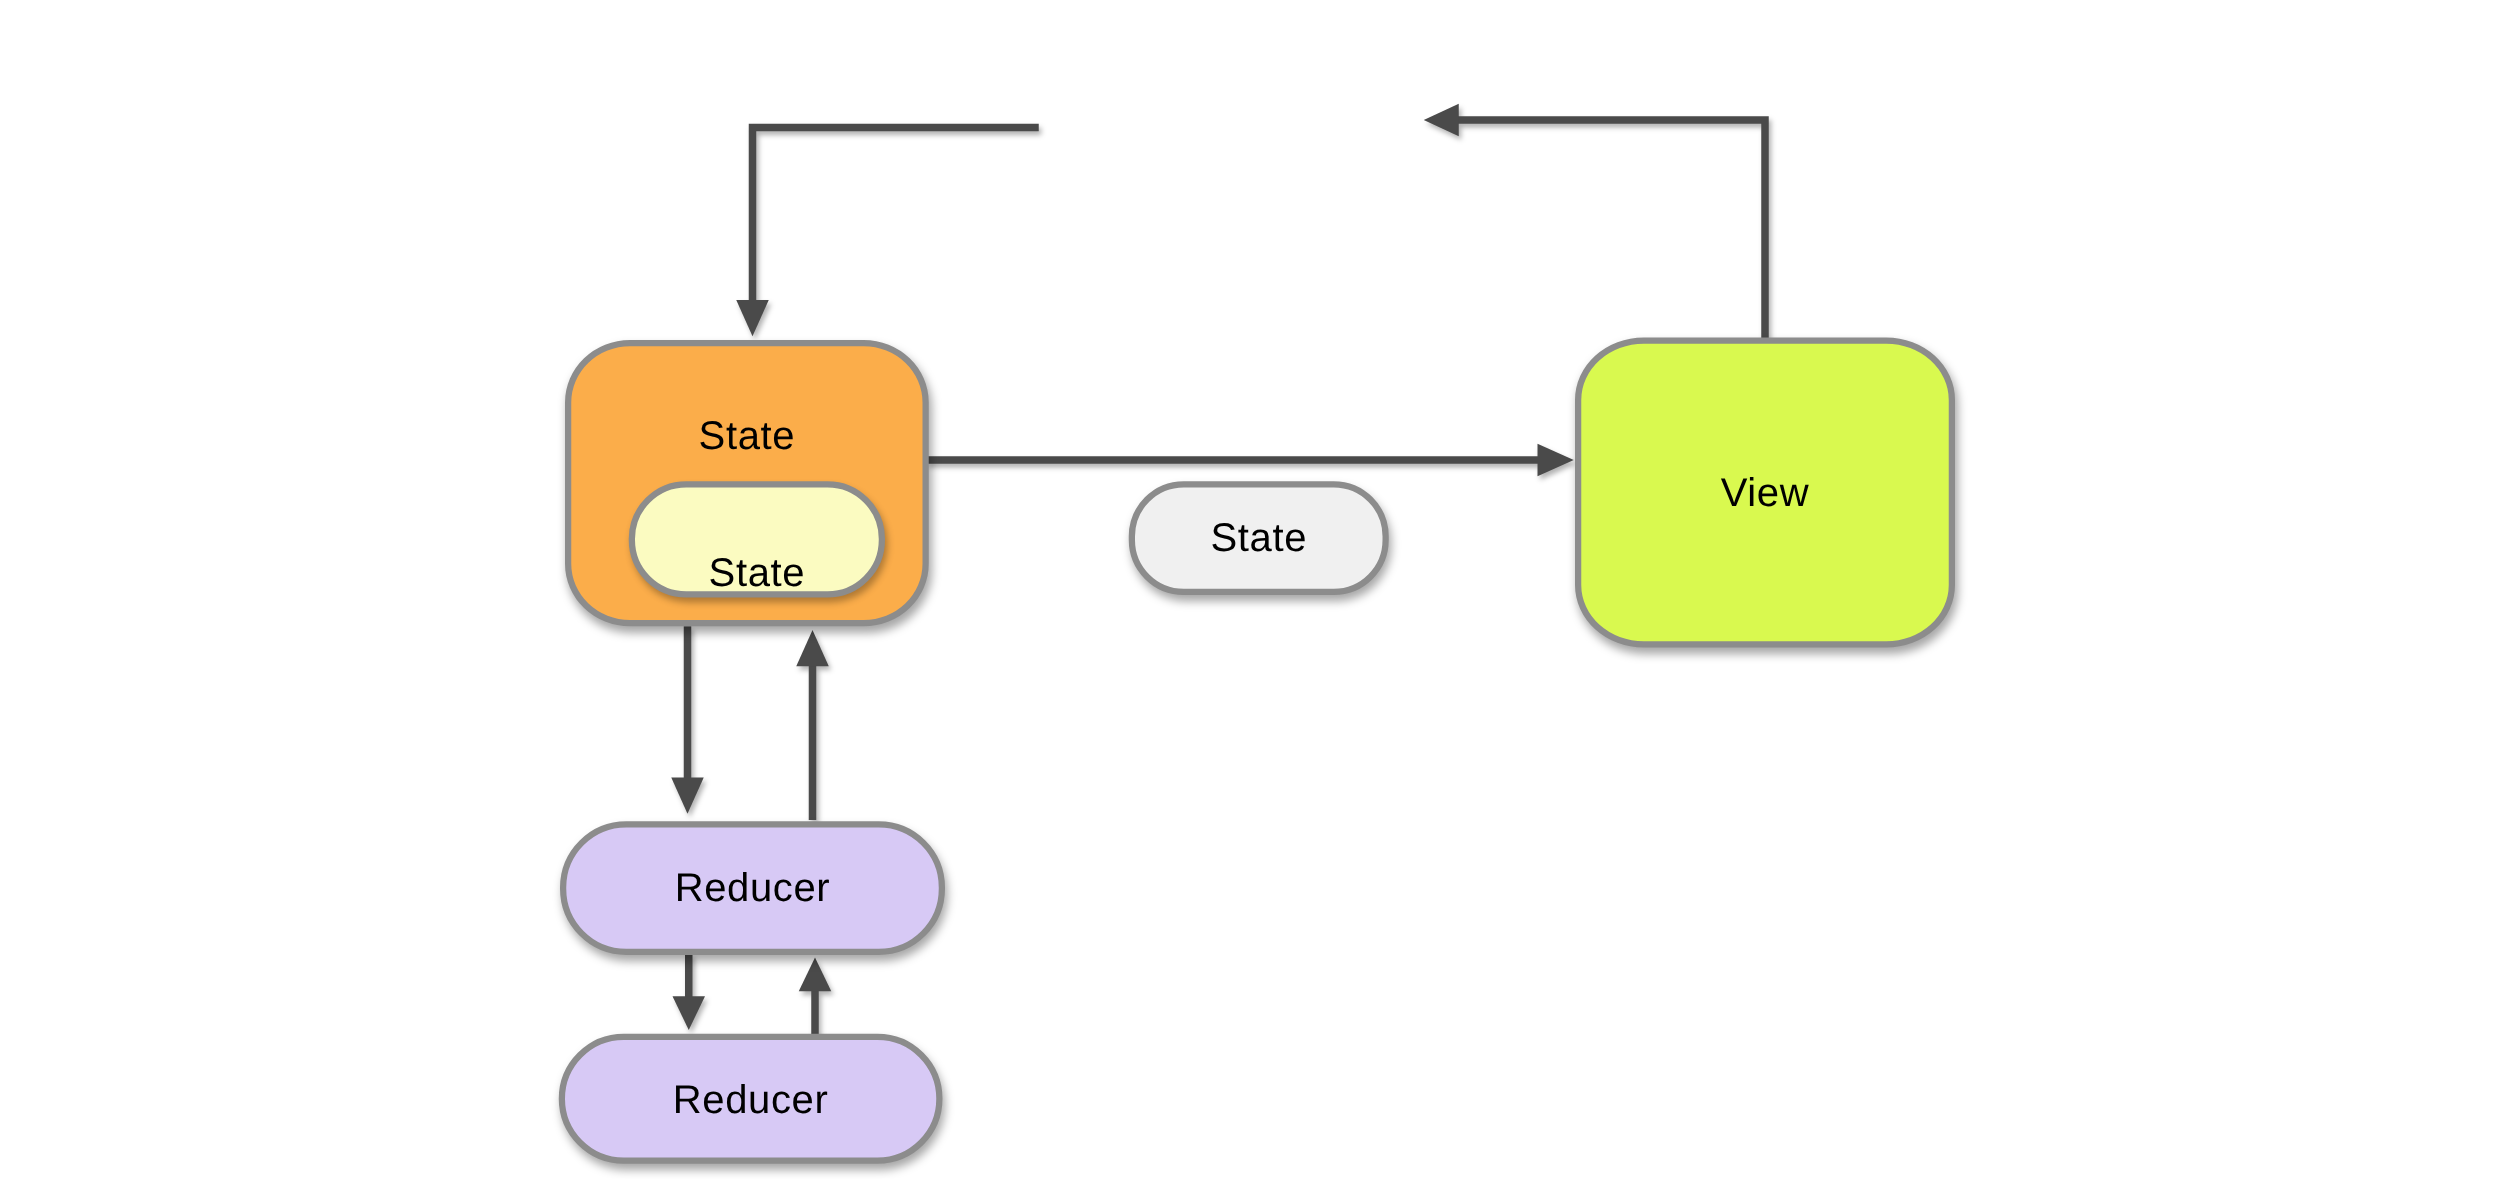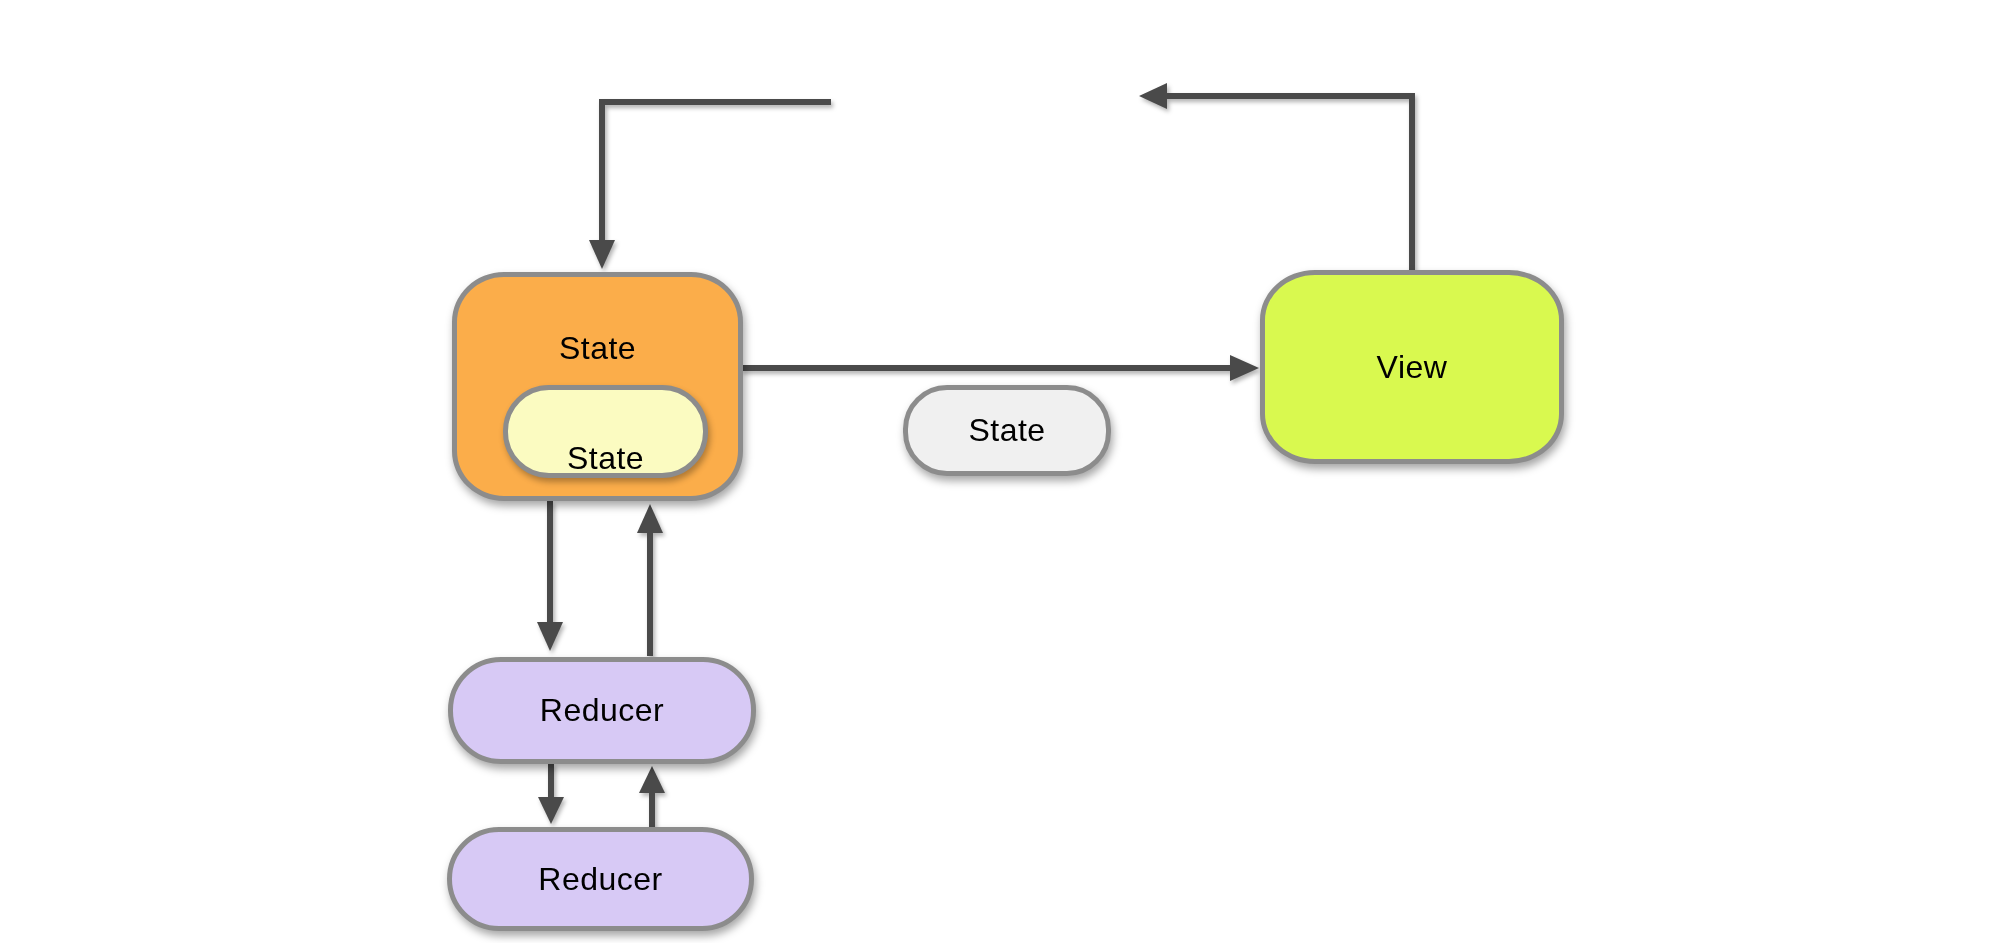--- a/index.html
+++ b/index.html
@@ -39,21 +39,21 @@
     letter-spacing: 0.5px;
   }
   .node .label { white-space: nowrap; }
 
   .node-action  { left: 828px;  top: 4px;   width: 309px; height: 197px; border-radius: 55px / 50px; }
   .node-store   { left: 452px;  top: 272px; width: 291px; height: 229px; border-radius: 52px / 50px;
                   flex-direction: column; justify-content: flex-start; }
   .node-store .label { margin-top: 53px; }
   .node-state-inner { left: 46px; top: 108px; width: 205px; height: 93px; border-radius: 46px;
                   position: absolute; box-shadow: 2px 4px 6px rgba(0,0,0,0.3); }
-  .node-view    { left: 1260px; top: 270px; width: 304px; height: 194px; border-radius: 55px / 50px; text-align: right; }
+  .node-view    { left: 1260px; top: 270px; width: 304px; height: 248px; border-radius: 55px / 50px; text-align: right; }
   .node-state-mid { left: 903px; top: 385px; width: 208px; height: 91px; border-radius: 44px; }
   .node-reducer-1 { left: 448px; top: 657px; width: 308px; height: 107px; border-radius: 53px; }
   .node-reducer-2 { left: 447px; top: 827px; width: 307px; height: 104px; border-radius: 52px; }
 
   .arrow-line { stroke: var(--arrow); stroke-width: 6; fill: none; }
   .arrow-head { fill: var(--arrow); stroke: none; }
 </style>
 </head>
 <body>
 

